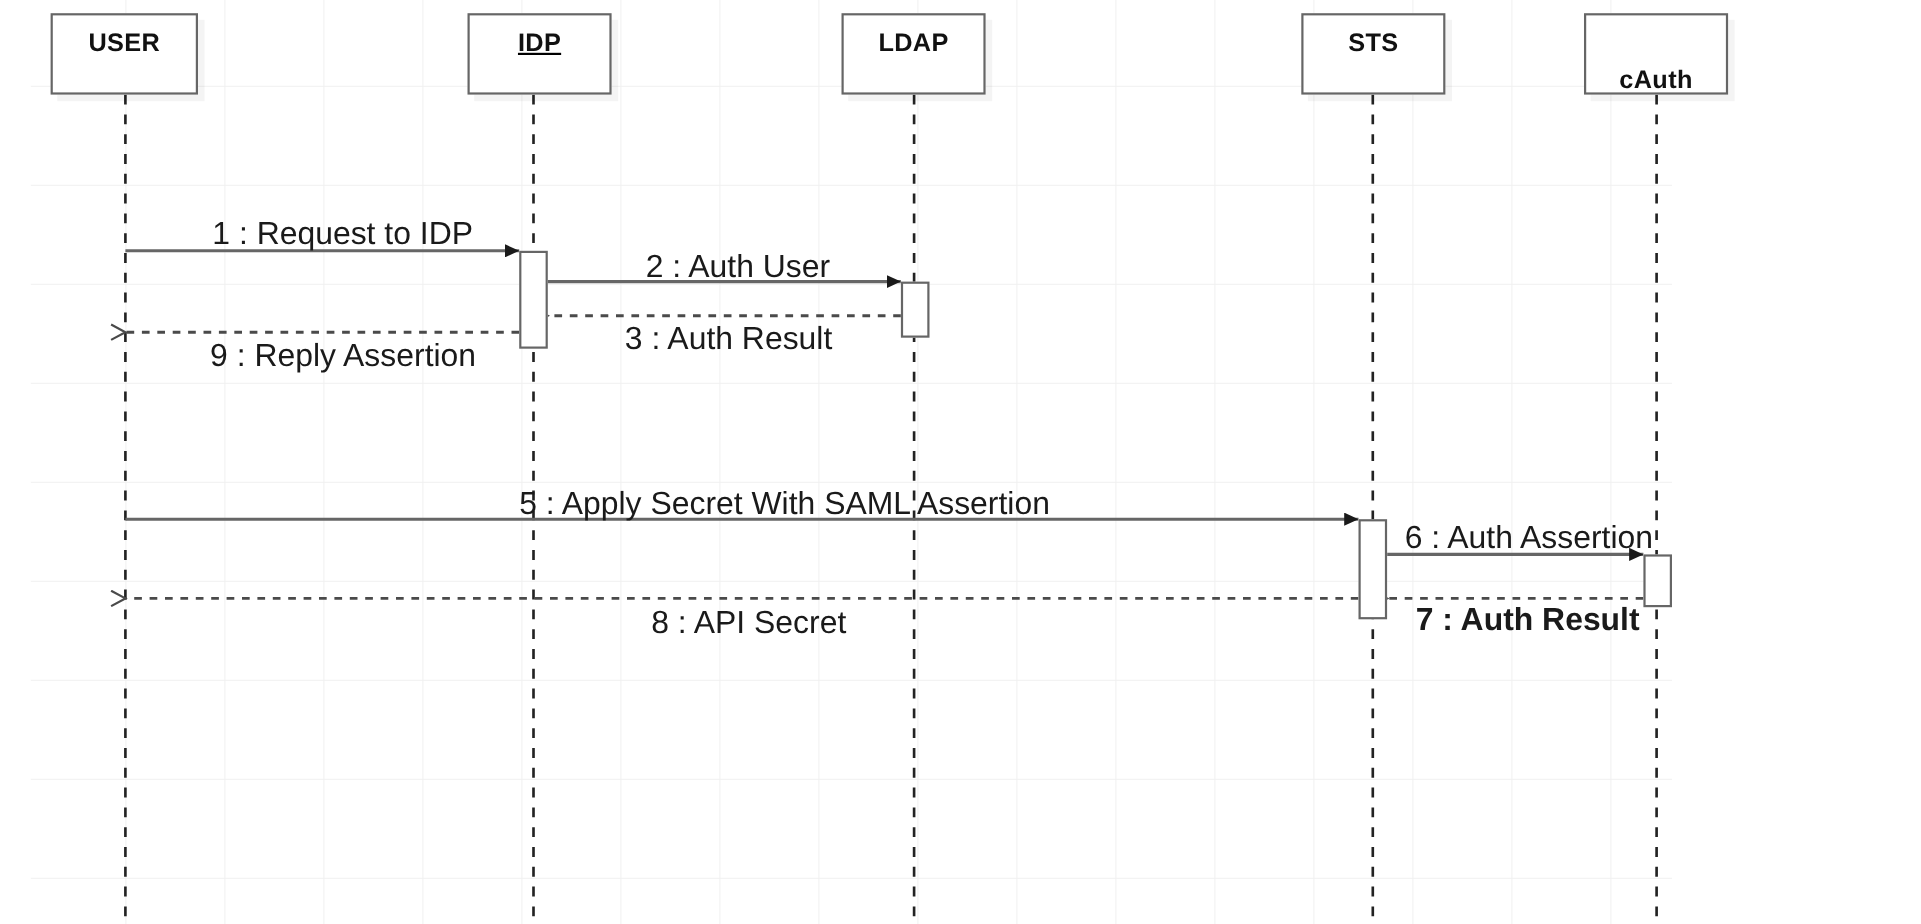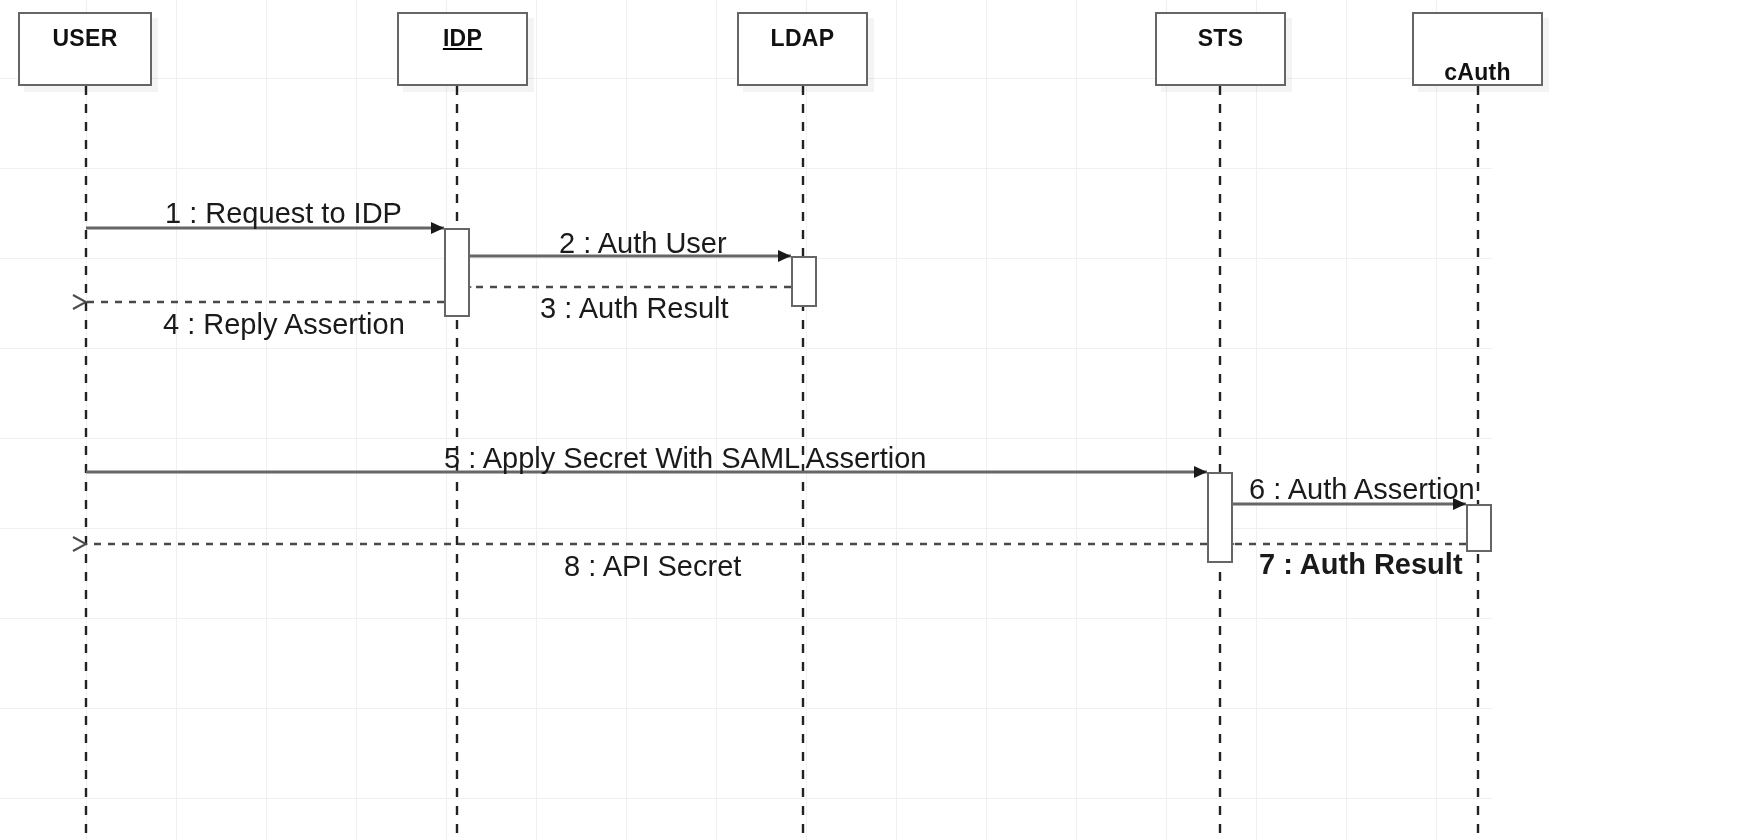--- a/index.html
+++ b/index.html
@@ -12,20 +12,21 @@
   }
   #canvas{
     position:relative;
     width:1492px;height:840px;
     background-color:#ffffff;
     background-image:
       linear-gradient(to right, #f0f0f0 1px, transparent 1px),
       linear-gradient(to bottom, #f0f0f0 1px, transparent 1px);
     background-size:90px 90px;
     background-position:-4px -12px;
+    margin-left:28px;
   }
   #svglayer{position:absolute;left:0;top:0;width:1746px;height:840px;}
 
   .lifeline-box{
     position:absolute;
     background:#ffffff;
     border:2px solid #666666;
     box-sizing:border-box;
     display:flex;
     align-items:center;
@@ -110,20 +111,20 @@
   <div id="activation-bars">
       <div class="activation" style="left: 444px; top: 228px; width: 26px; height: 89px;"></div>
       <div class="activation" style="left: 791px; top: 256px; width: 26px; height: 51px;"></div>
       <div class="activation" style="left: 1207px; top: 472px; width: 26px; height: 91px;"></div>
       <div class="activation" style="left: 1466px; top: 504px; width: 26px; height: 48px;"></div>
     </div>
   <div id="message-labels">
       <div class="msg-label" style="left: 165px; top: 199px;">1 : Request to IDP</div>
       <div class="msg-label" style="left: 559px; top: 229px;">2 : Auth User</div>
       <div class="msg-label" style="left: 540px; top: 294px;">3 : Auth Result</div>
-      <div class="msg-label" style="left: 163px; top: 310px;">4 : Reply Assertion</div>
+      <div class="msg-label" style="left: 163px; top: 310px;">9 : Reply Assertion</div>
       <div class="msg-label" style="left: 444px; top: 444px;">5 : Apply Secret With SAML Assertion</div>
       <div class="msg-label" style="left: 1249px; top: 475px;">6 : Auth Assertion</div>
       <div class="msg-label" style="left: 1259px; top: 550px; font-weight: bold;">7 : Auth Result</div>
       <div class="msg-label" style="left: 564px; top: 552px;">8 : API Secret</div>
     </div>
 
 </div>
 
 </body></html>

